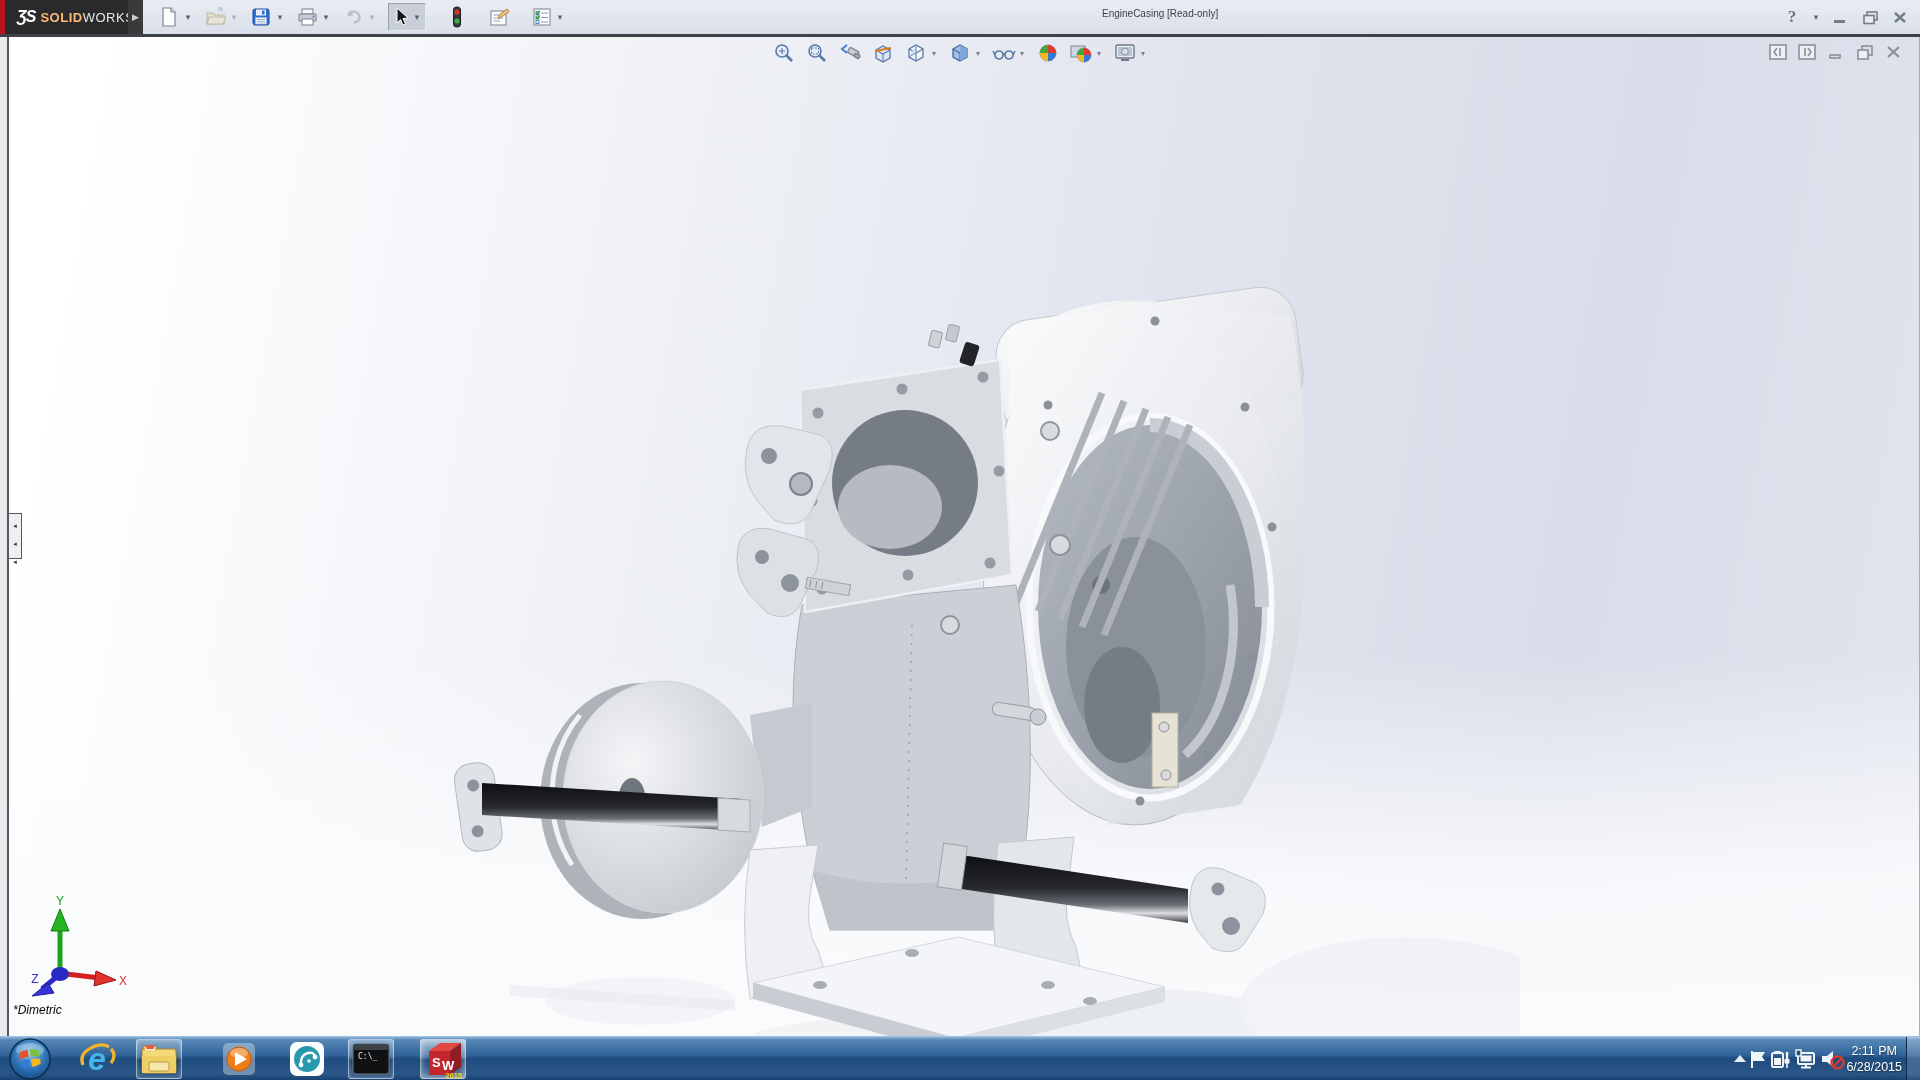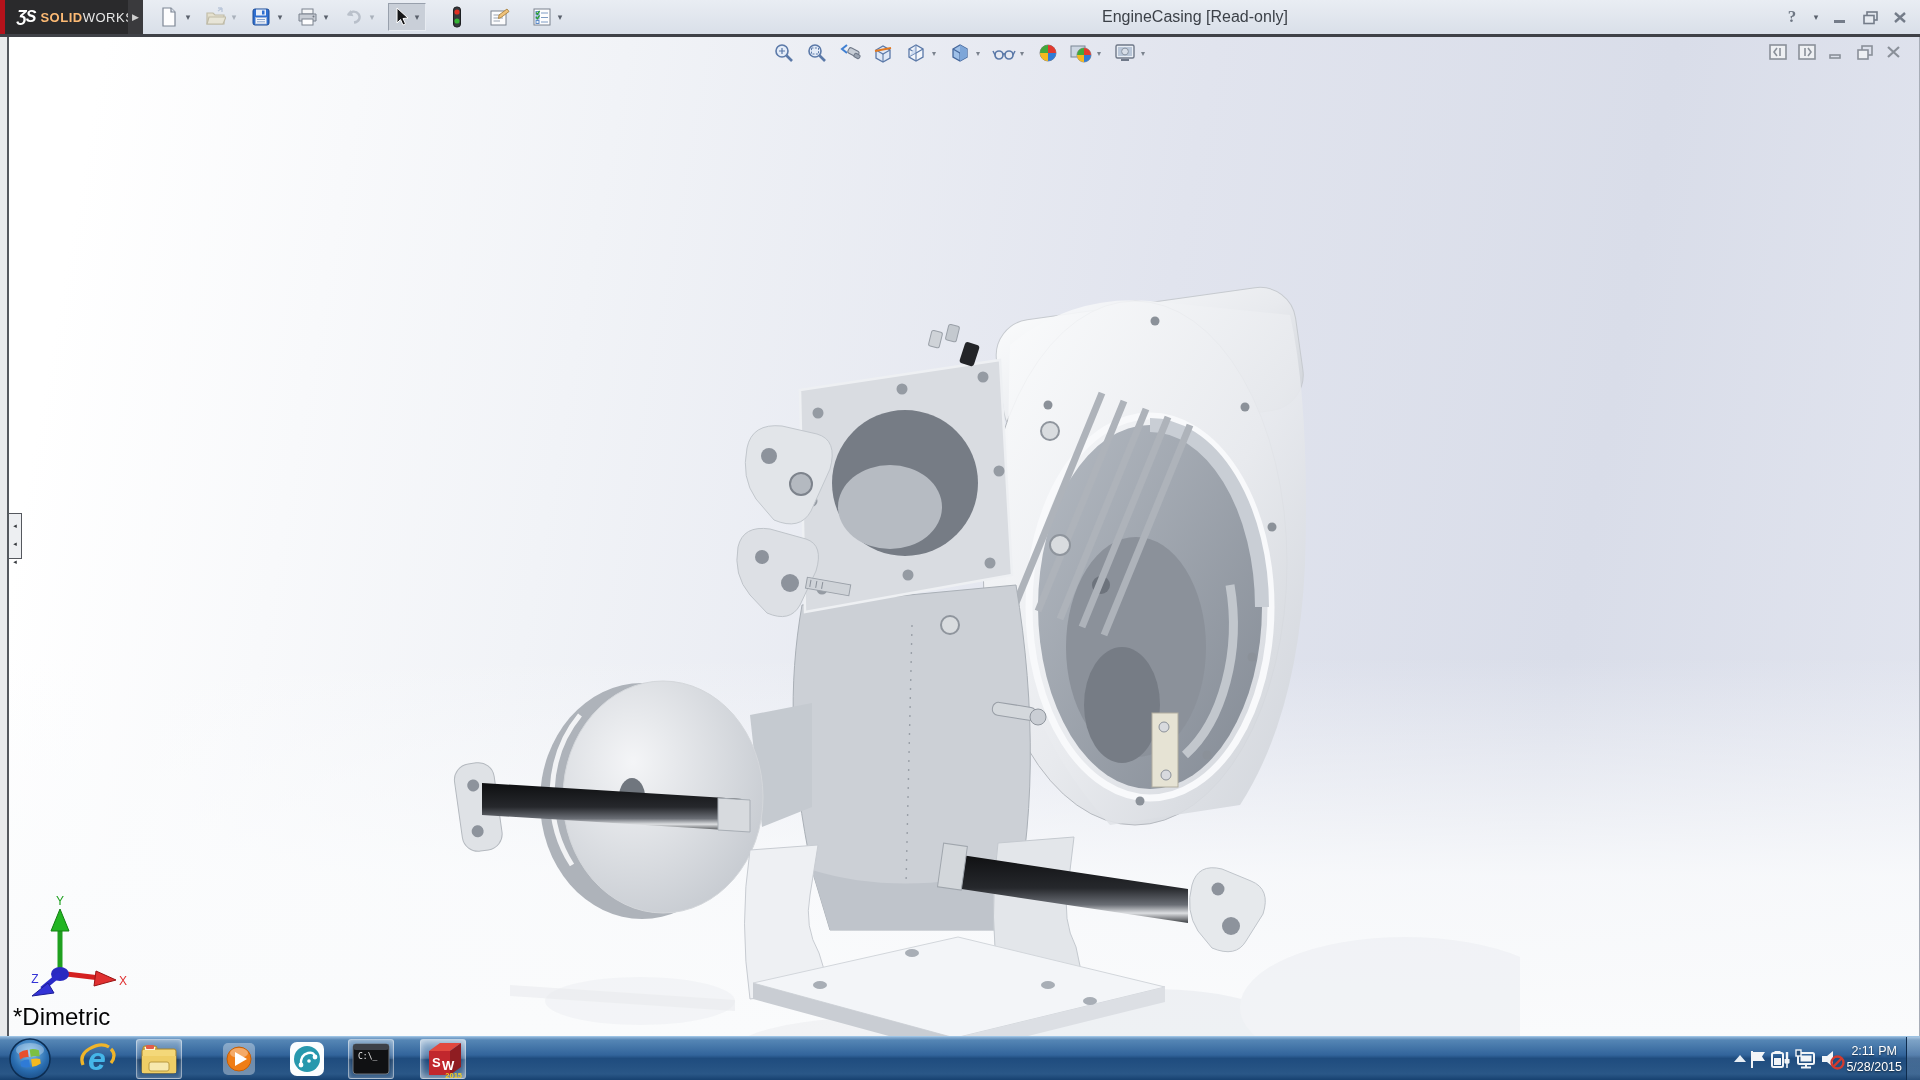--- a/index.html
+++ b/index.html
@@ -18,21 +18,21 @@
     color:#cfcfcf; font-size:9px; display:flex; align-items:center; justify-content:center; cursor:pointer; }
   .tb { position:absolute; left:156px; top:0; height:34px; display:flex; align-items:center; }
   .tbtn { width:26px; height:28px; border:0; background:transparent; display:flex; align-items:center; justify-content:center; cursor:pointer; }
   .dd { width:12px; height:28px; display:flex; align-items:center; justify-content:center; cursor:pointer; }
   .dd::after { content:"▾"; font-size:9px; color:#5a616c; }
   .dd.dis::after { color:#aab1bb; }
   .tgap { width:8px; }
   .dim { opacity:.45; }
   .sel-box { display:flex; align-items:center; height:28px; background:#c9cfd8; border:1px solid #98a0ac;
     border-right-color:#e7ebf1; border-bottom-color:#e7ebf1; padding:0 2px; margin:0 2px; }
-  .doc-title { position:absolute; left:1102px; top:8px; font-size:16px; color:#3c4148; white-space:nowrap; }
+  .doc-title { position:absolute; left:1102px; top:8px; font-size:10px; color:#3c4148; white-space:nowrap; }
   .win-controls { position:absolute; right:8px; top:0; height:34px; display:flex; align-items:center; gap:6px; }
   .wc { width:24px; height:24px; border:0; background:transparent; display:flex; align-items:center; justify-content:center; cursor:pointer; }
   .help-q { font-size:17px; color:#6e7683; font-weight:bold; font-family:"Liberation Serif", serif; }
   .border-strip { position:absolute; left:0; top:34px; width:1920px; height:3px; background:#3f4147; }
 
   
   .viewport { position:absolute; left:0; top:37px; width:1920px; height:999px;
     background:
       linear-gradient(to bottom, rgba(255,255,255,0) 62%, rgba(251,252,253,.85) 84%, #fafbfc 100%),
       linear-gradient(100deg, #ffffff 5%, #f1f3f7 30%, #e1e4ee 58%, #d9dde9 80%, #e2e5ef 100%);
@@ -47,21 +47,21 @@
   .hdd { width:11px; height:26px; display:flex; align-items:center; justify-content:center; cursor:pointer; }
   .hdd::after { content:"▾"; font-size:8px; color:#7a828d; }
   .hgap { width:7px; }
 
   .doc-controls { position:absolute; right:14px; top:5px; display:flex; align-items:center; gap:7px; }
   .dc { width:22px; height:20px; border:0; background:transparent; display:flex; align-items:center; justify-content:center; cursor:pointer; }
 
   .model-wrap { position:absolute; left:450px; top:248px; width:1070px; height:765px; }
 
   .triad { position:absolute; left:20px; top:856px; }
-  .view-label { position:absolute; left:13px; top:966px; font-size:24px; color:#050505; }
+  .view-label { position:absolute; left:13px; top:966px; font-size:12px; color:#050505;font-style:italic; }
 
   
   .taskbar { position:absolute; left:0; bottom:0; width:1920px; height:44px;
     background:linear-gradient(180deg,#8db2d6 0%,#5586b5 7%,#32649b 42%,#1f4c7e 50%,#2a5787 86%,#174170 100%);
     border-top:1px solid #9cc3e4; display:flex; align-items:center; }
   .orb { position:absolute; left:8px; top:0; width:44px; height:44px; border:0; background:transparent; cursor:pointer; }
   .tk-app { position:absolute; top:2px; width:46px; height:40px; border:0; background:transparent; border-radius:3px;
     display:flex; align-items:center; justify-content:center; cursor:pointer; }
   .tk-app.running { width:46px; border:1px solid rgba(255,255,255,.5);
     background:linear-gradient(rgba(255,255,255,.30), rgba(255,255,255,.10) 48%, rgba(0,0,0,.18) 52%, rgba(255,255,255,.08));
@@ -628,18 +628,18 @@
       </button>
       <button class="tray-btn">
         <svg width="26" height="22" viewBox="0 0 26 22">
             <polygon points="3,8 8,8 14,3 14,19 8,14 3,14" fill="#f2f5f8"></polygon>
             <circle cx="18.5" cy="14.5" r="6" fill="none" stroke="#d23b2f" stroke-width="2.4"></circle>
             <line x1="14.5" y1="18.5" x2="22.5" y2="10.5" stroke="#d23b2f" stroke-width="2.4"></line>
           </svg>
       </button>
       <div class="clock">
         <span>2:11 PM</span>
-        <span>5/28/2015</span>
+        <span>6/28/2015</span>
       </div>
     </div>
     <div class="show-desktop"></div>
   </footer>
 </div>
 
 </body></html>

